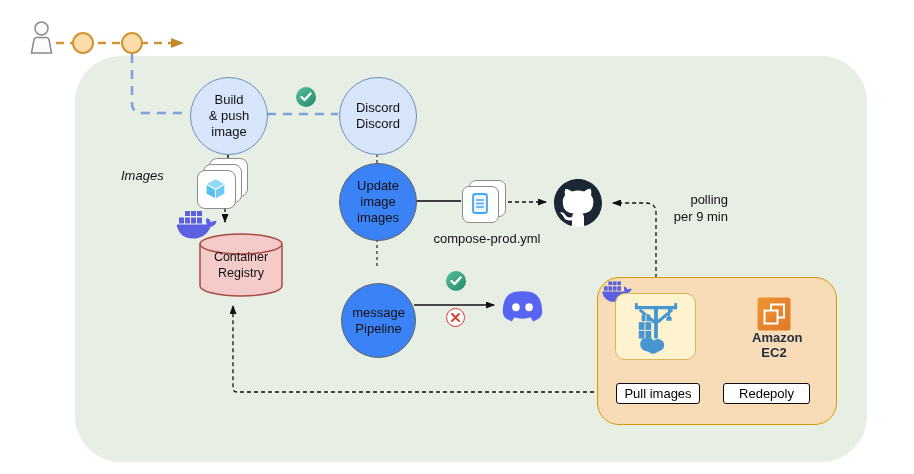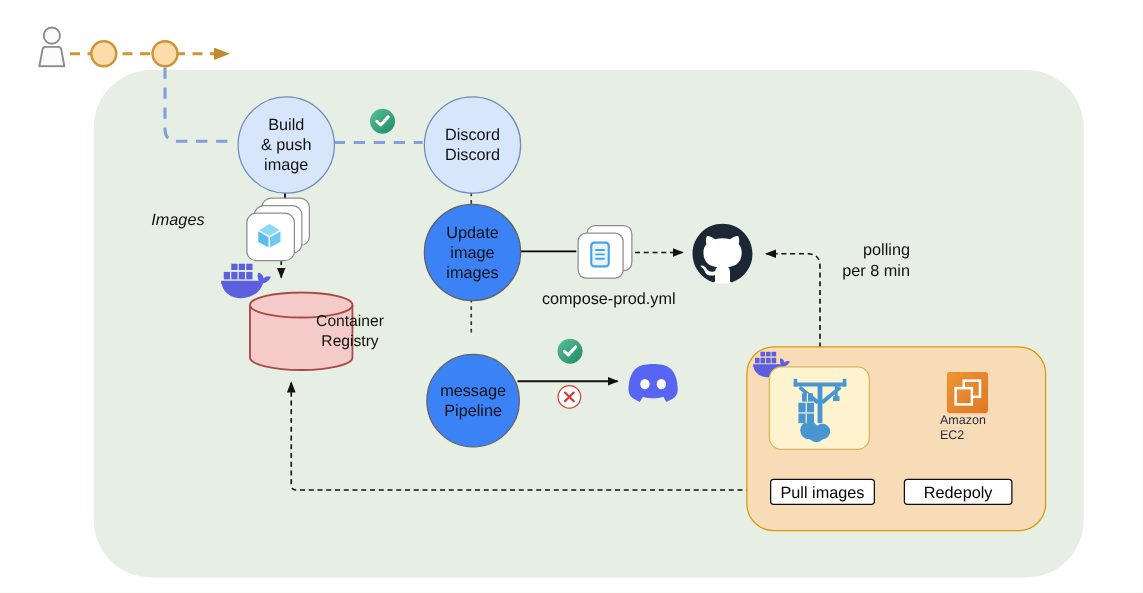--- a/index.html
+++ b/index.html
@@ -14,29 +14,29 @@
   .node.gray{background:#3b82f6;border:1.3px solid #616161;}
   .flow-dot{position:absolute;width:22px;height:22px;border-radius:50%;
             background:#fcdcab;border:2px solid #cf9434;box-sizing:border-box;}
   .check{position:absolute;width:20px;height:20px;border-radius:50%;
          background:linear-gradient(135deg,#5cbf9b,#1d8a66);display:flex;align-items:center;justify-content:center;}
   .xmark{position:absolute;width:19px;height:19px;border-radius:50%;background:#fff;
          border:1.8px solid #d93a32;box-sizing:border-box;display:flex;align-items:center;justify-content:center;}
   .card{position:absolute;background:#fff;border:1.3px solid #8d8d8d;border-radius:8px;}
   .label{position:absolute;font-size:13px;color:#111;line-height:1.3;}
   .cylwrap{left:199px;top:233px;width:84px;height:64px;}
-  .cyltext{position:absolute;left:0;top:16px;width:84px;text-align:center;font-size:12.5px;line-height:1.3;color:#111;padding-left:39px;}
+  .cyltext{position:absolute;left:0;top:16px;width:84px;text-align:center;font-size:12.5px;line-height:1.3;color:#111;}
   .srvbox{left:597px;top:277px;width:240px;height:148px;background:#f8dcb8;
           border:1.6px solid #d79b00;border-radius:22px;box-sizing:border-box;}
   .wtbox{left:615px;top:293px;width:81px;height:67px;background:#fdf3cf;
          border:1.5px solid #d6b656;border-radius:10px;box-sizing:border-box;}
   .action{position:absolute;background:#fff;border:1.6px solid #0d0d0d;border-radius:3px;
           display:flex;align-items:center;justify-content:center;font-size:13px;color:#000;box-sizing:border-box;}
-  .ec2label{left:752px;top:331px;width:44px;text-align:left;font-size:10px;line-height:1.15;
-            color:#232f3e;font-weight:normal;}
+  .ec2label{left:752px;top:331px;width:44px;text-align:center;font-size:13px;line-height:1.15;
+            color:#232f3e;font-weight:bold;}
   .polling{left:648px;top:192px;width:80px;text-align:right;font-size:13px;line-height:1.3;}
   .imglbl{left:121px;top:168px;width:60px;text-align:left;font-size:13px;font-style:italic;}
   .composelbl{left:428px;top:231px;width:118px;text-align:center;font-size:13px;}
 </style>
 </head>
 <body>
 
 <div class="canvas">
 
   <div class="abs bg"></div>
@@ -164,21 +164,21 @@
 
   <svg class="abs" style="left:553px;top:178px" width="50" height="50" viewBox="0 0 50 50">
     <circle cx="25" cy="25" r="24" fill="#fff"></circle>
     <g transform="translate(1,1) scale(3)">
       <path fill="#1b2735" d="M8 0C3.58 0 0 3.58 0 8c0 3.54 2.29 6.53 5.47 7.59.4.07.55-.17.55-.38 0-.19-.01-.82-.01-1.49-2.01.37-2.53-.49-2.69-.94-.09-.23-.48-.94-.82-1.13-.28-.15-.68-.52-.01-.53.63-.01 1.08.58 1.23.82.72 1.21 1.87.87 2.33.66.07-.52.28-.87.51-1.07-1.78-.2-3.64-.89-3.64-3.95 0-.87.31-1.59.82-2.15-.08-.2-.36-1.02.08-2.12 0 0 .67-.21 2.2.82.64-.18 1.32-.27 2-.27s1.36.09 2 .27c1.53-1.04 2.2-.82 2.2-.82.44 1.1.16 1.92.08 2.12.51.56.82 1.27.82 2.15 0 3.07-1.87 3.75-3.65 3.95.29.25.54.73.54 1.48 0 1.07-.01 1.93-.01 2.2 0 .21.15.46.55.38A8.01 8.01 0 0 0 16 8c0-4.42-3.58-8-8-8z"></path>
     </g>
   </svg>
 
   <div class="abs polling label">
     <div>polling</div>
-    <div>per 8 min</div>
+    <div>per 9 min</div>
   </div>
 
   <div class="check" style="left:446px;top:271px">
     <svg width="12" height="10" viewBox="0 0 12 10">
         <path d="M1.5,5 L4.6,8 L10.5,1.5" fill="none" stroke="#fff" stroke-width="2.4" stroke-linecap="round" stroke-linejoin="round"></path>
       </svg>
   </div>
   <div class="xmark" style="left:446px;top:308px">
     <svg width="9" height="9" viewBox="0 0 9 9">
         <path d="M1,1 L8,8 M8,1 L1,8" stroke="#d93a32" stroke-width="1.8" stroke-linecap="round"></path>

